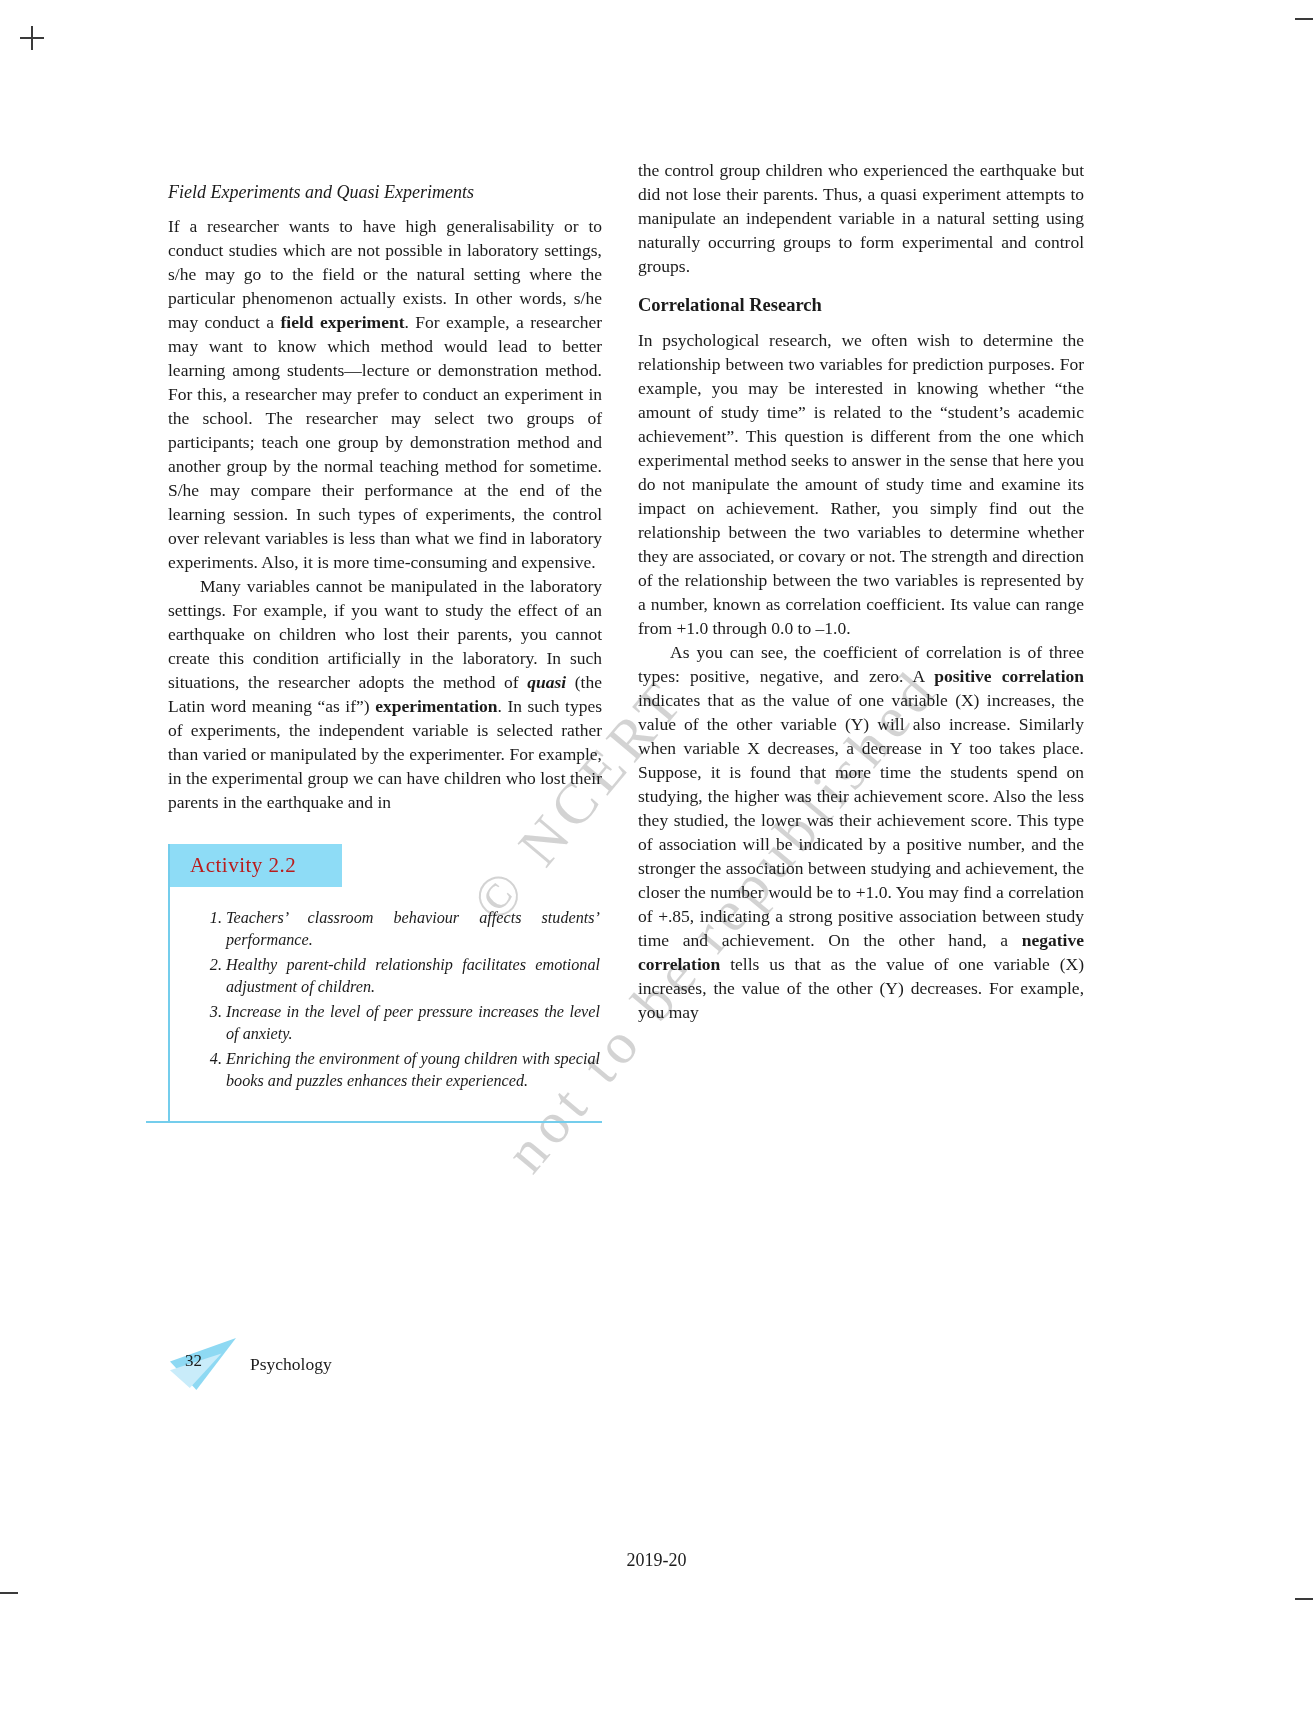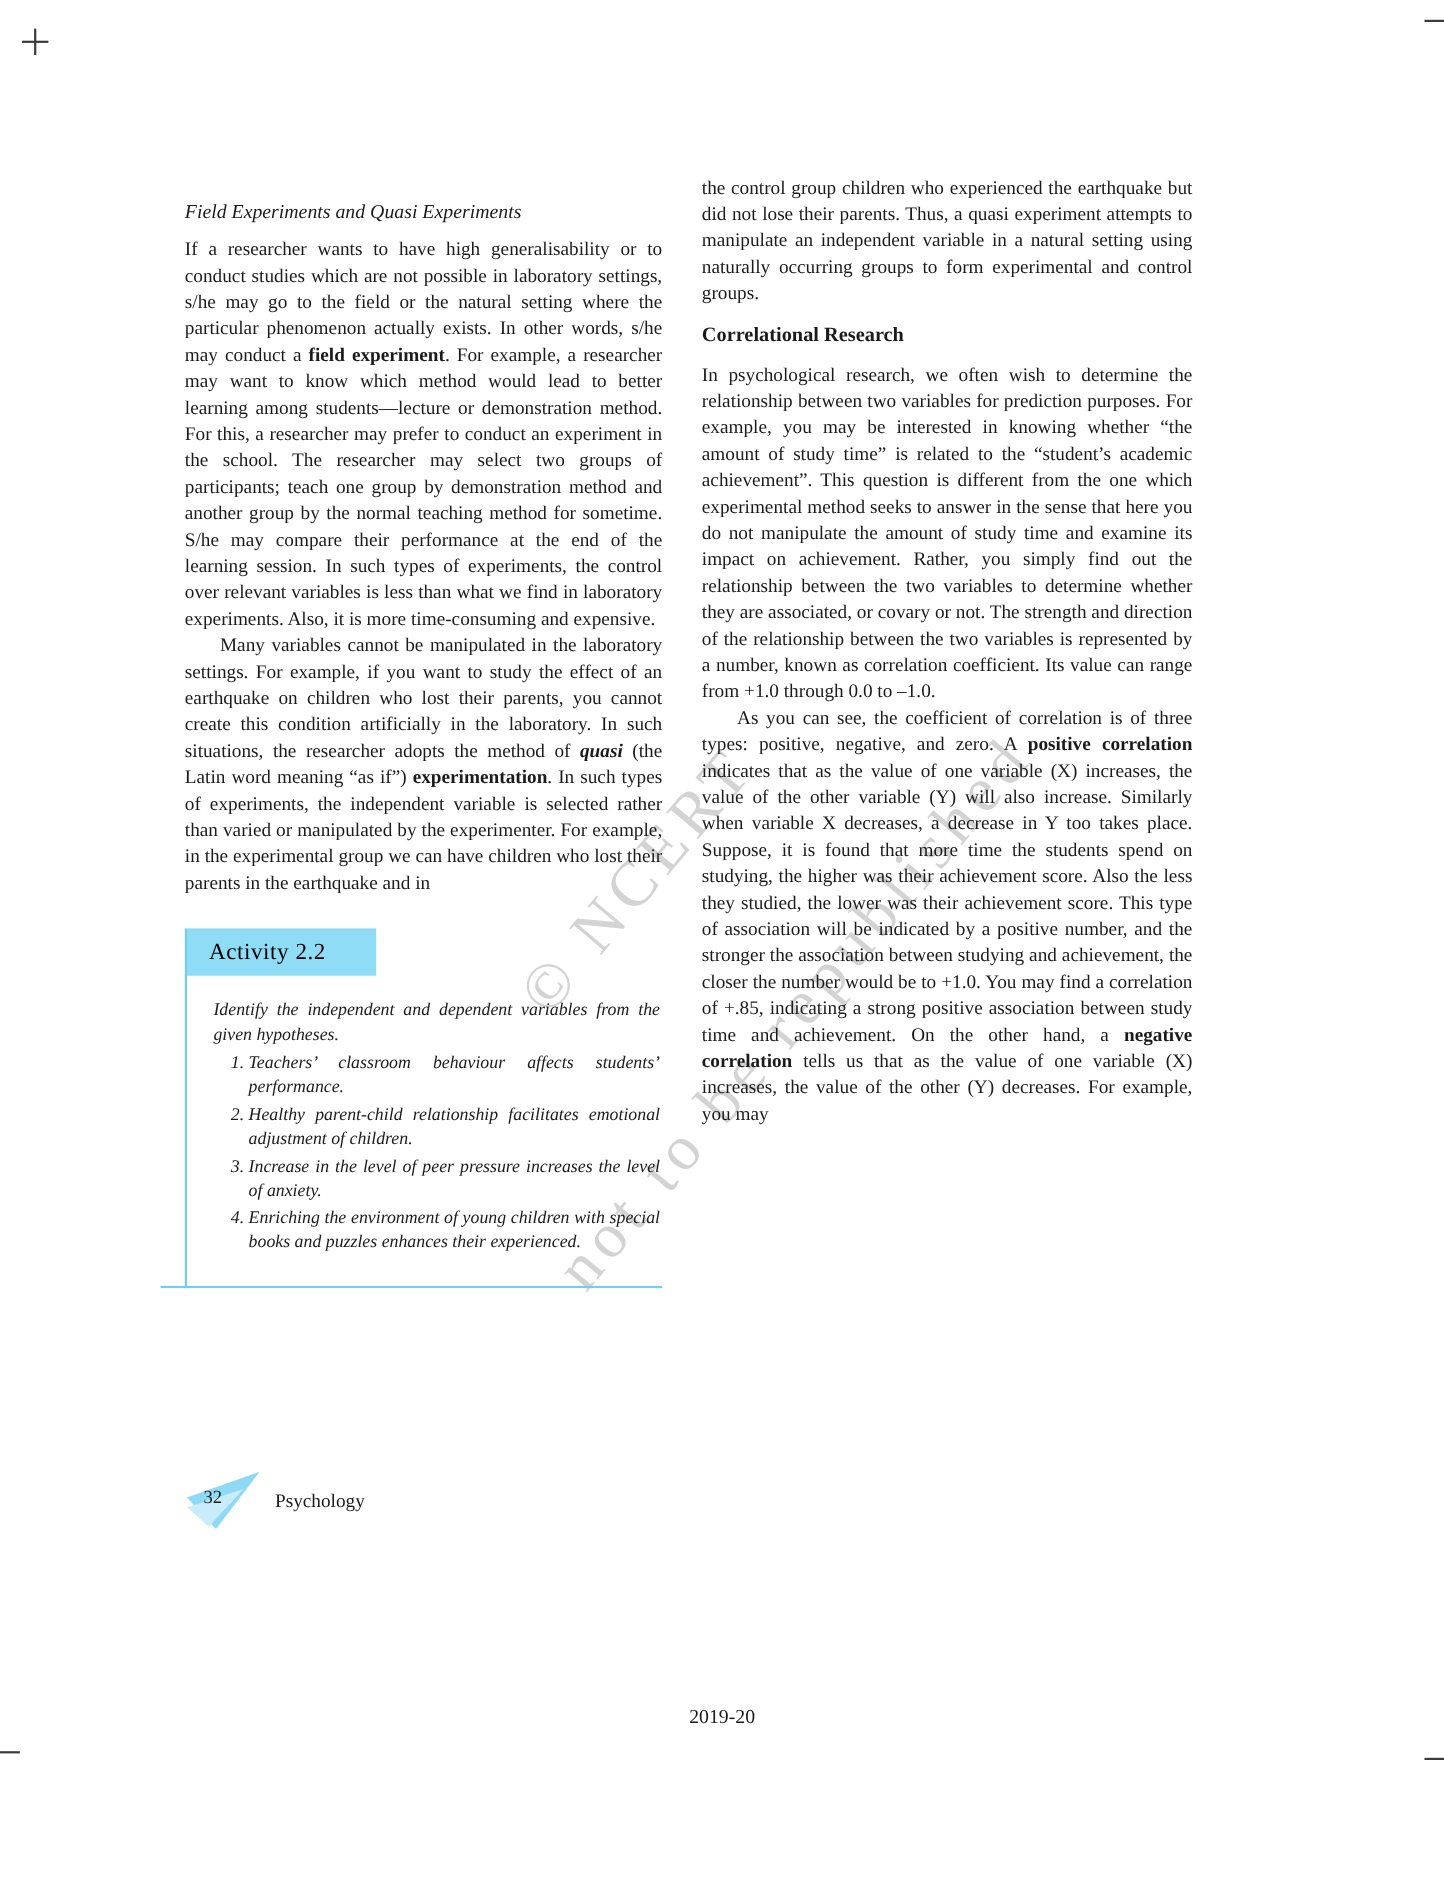--- a/index.html
+++ b/index.html
@@ -42,21 +42,21 @@
   
   .activity {
     margin-top:30px; position:relative;
     border-left:2px solid #74cdec; border-bottom:2px solid #74cdec;
     padding-bottom:26px;
   }
   .activity::after { 
     content:""; position:absolute; left:-24px; bottom:-2px; width:24px; height:2px; background:#74cdec;
   }
   .activity-header {
-    display:inline-block; background:#8edcf6; color:#000000;
+    display:inline-block; background:#8edcf6; color:#b91c1c;
     font-size:21px; padding:9px 46px 9px 20px; letter-spacing:.5px;
   }
   .activity-body { padding:20px 2px 0 24px; font-style:italic; font-size:16.2px; line-height:22px; }
   .activity-intro { margin:0 0 4px 0; text-align:justify; }
   .activity-list { margin:0; padding-left:32px;font-style:italic; }
   .activity-list li { margin-bottom:3px; text-align:justify; }
 
   
   .footer { position:absolute; left:170px; top:1338px; display:flex; align-items:center; z-index:2; }
   .page-badge { position:relative; width:66px; height:52px; }
@@ -89,21 +89,20 @@
   <div class="columns">
 
     <div class="col col-left">
       <h3 class="section-italic">Field Experiments and Quasi Experiments</h3>
       <p class="para"><span>If a researcher wants to have high generalisability or to conduct studies which are not possible in laboratory settings, s/he may go to the field or the natural setting where the particular phenomenon actually exists. In other words, s/he may conduct a </span><span class="b">field experiment</span><span>. For example, a researcher may want to know which method would lead to better learning among students—lecture or demonstration method. For this, a researcher may prefer to conduct an experiment in the school. The researcher may select two groups of participants; teach one group by demonstration method and another group by the normal teaching method for sometime. S/he may compare their performance at the end of the learning session. In such types of experiments, the control over relevant variables is less than what we find in laboratory experiments. Also, it is more time-consuming and expensive.</span></p>
       <p class="para indent"><span>Many variables cannot be manipulated in the laboratory settings. For example, if you want to study the effect of an earthquake on children who lost their parents, you cannot create this condition artificially in the laboratory. In such situations, the researcher adopts the method of </span><span class="b i">quasi</span><span> (the Latin word meaning “as if”) </span><span class="b">experimentation</span><span>. In such types of experiments, the independent variable is selected rather than varied or manipulated by the experimenter. For example, in the experimental group we can have children who lost their parents in the earthquake and in</span></p>
 
       <div class="activity">
         <div class="activity-header">Activity 2.2</div>
         <div class="activity-body">
-          <p class="activity-intro">Identify the independent and dependent variables from the given hypotheses.</p>
           <ol class="activity-list">
               <li>Teachers’ classroom behaviour affects students’ performance.</li>
               <li>Healthy parent-child relationship facilitates emotional adjustment of children.</li>
               <li>Increase in the level of peer pressure increases the level of anxiety.</li>
               <li>Enriching the environment of young children with special books and puzzles enhances their experienced.</li>
             </ol>
         </div>
       </div>
     </div>
 

